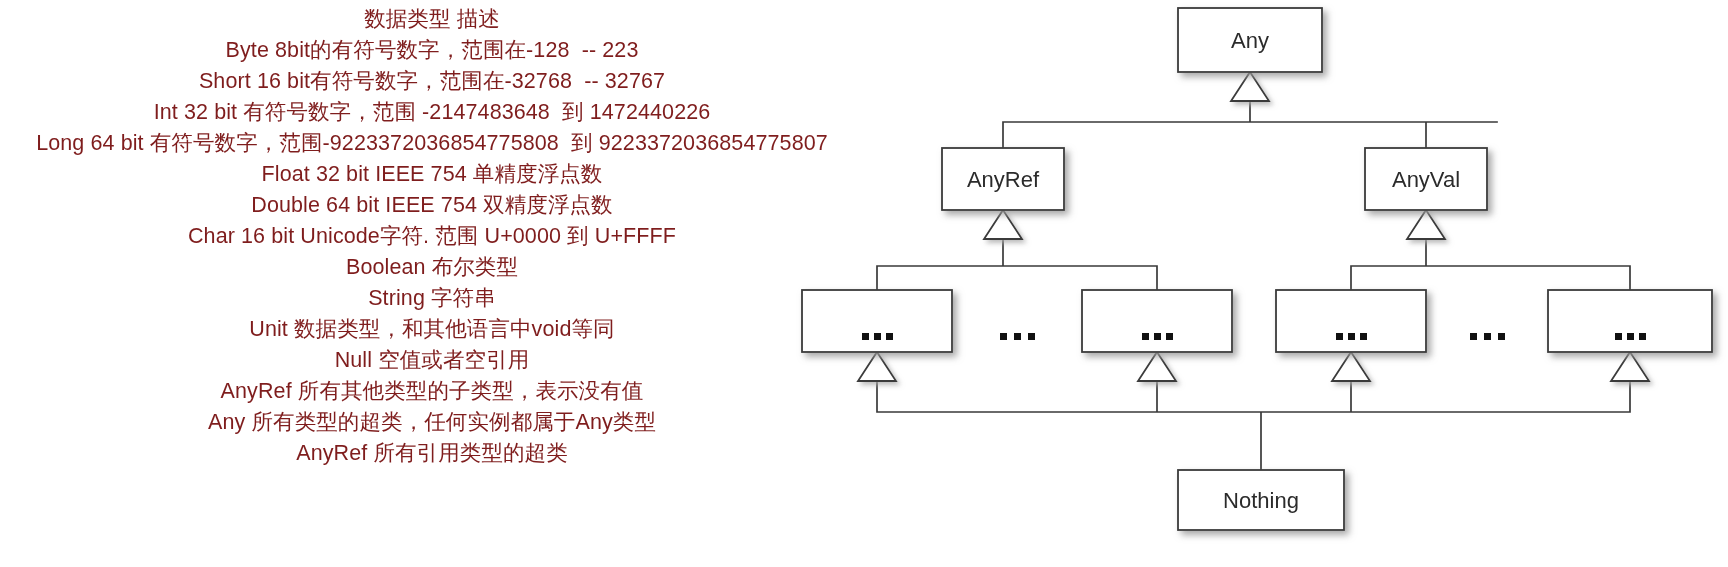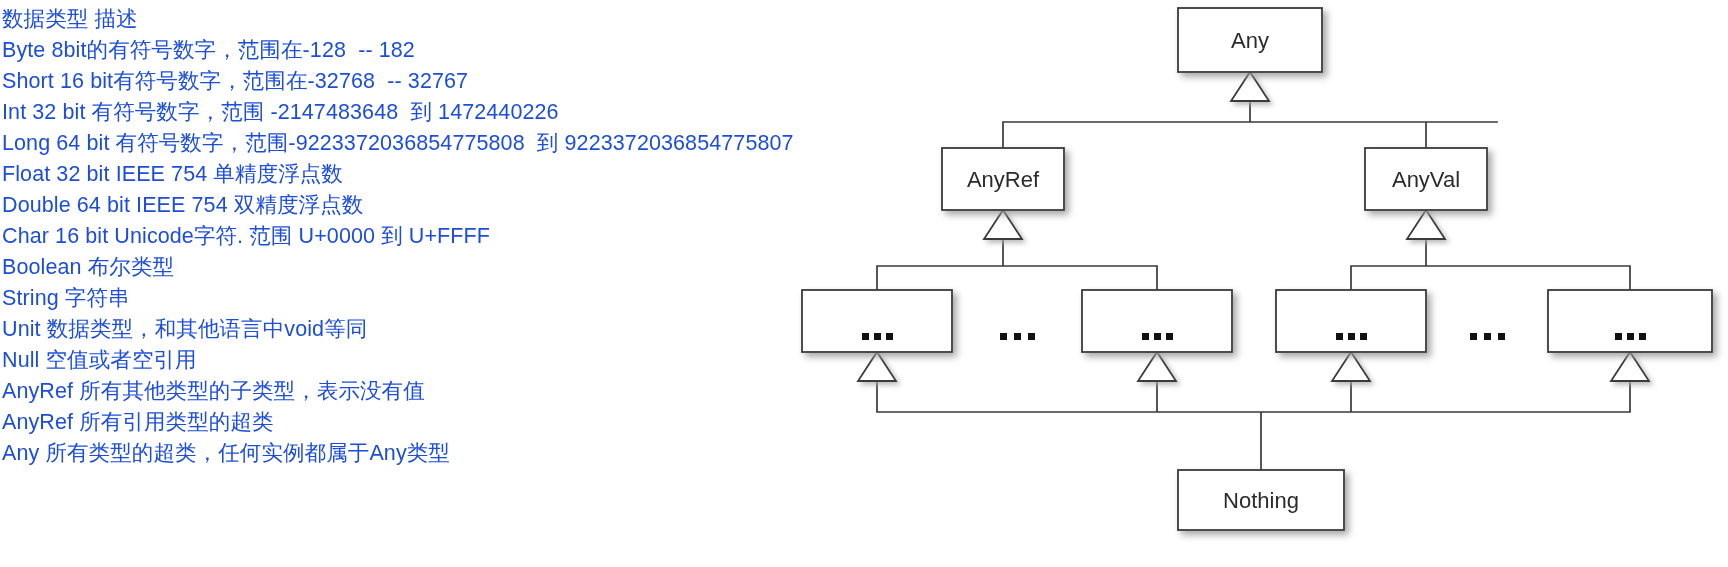--- a/index.html
+++ b/index.html
@@ -12,23 +12,24 @@
   }
   #root{position:relative;width:1728px;height:567px;}
 
   
   #text-block{
     position:absolute;left:2px;top:4px;width:860px;
   }
   .text-line{
     font-size:21.5px;
     line-height:31px;
-    color:#1d4ed8;
+    color:#7f1d1d;
     white-space:pre;
     letter-spacing:0.1px;
+    text-align:center;
   }
   .text-line.bold-serif{
     font-family:"DejaVu Sans","Liberation Sans",sans-serif;
     font-weight:bold;
     font-size:21px;
     letter-spacing:0.2px;
   }
 
   
   #diagram{position:absolute;left:0;top:0;width:1728px;height:567px;}
@@ -40,34 +41,34 @@
     fill:#2b2b2b;
   }
 </style>
 </head>
 <body>
 
 <div id="root">
 
   <div id="text-block">
     <div class="text-line">数据类型 描述</div>
-    <div class="text-line">Byte 8bit的有符号数字，范围在-128  -- 182</div>
+    <div class="text-line">Byte 8bit的有符号数字，范围在-128  -- 223</div>
     <div class="text-line">Short 16 bit有符号数字，范围在-32768  -- 32767</div>
     <div class="text-line">Int 32 bit 有符号数字，范围 -2147483648  到 1472440226</div>
     <div class="text-line">Long 64 bit 有符号数字，范围-9223372036854775808  到 9223372036854775807</div>
     <div class="text-line">Float 32 bit IEEE 754 单精度浮点数</div>
     <div class="text-line">Double 64 bit IEEE 754 双精度浮点数</div>
     <div class="text-line">Char 16 bit Unicode字符. 范围 U+0000 到 U+FFFF</div>
     <div class="text-line">Boolean 布尔类型</div>
     <div class="text-line">String 字符串</div>
     <div class="text-line">Unit 数据类型，和其他语言中void等同</div>
     <div class="text-line">Null 空值或者空引用</div>
     <div class="text-line">AnyRef 所有其他类型的子类型，表示没有值</div>
+    <div class="text-line">Any 所有类型的超类，任何实例都属于Any类型</div>
     <div class="text-line">AnyRef 所有引用类型的超类</div>
-    <div class="text-line">Any 所有类型的超类，任何实例都属于Any类型</div>
   </div>
 
   <div id="diagram">
     <svg width="1728" height="567" viewBox="0 0 1728 567" xmlns="http://www.w3.org/2000/svg">
       <defs>
         <filter id="boxshadow" x="-30%" y="-30%" width="180%" height="190%">
           <feDropShadow dx="4" dy="4" stdDeviation="3.5" flood-color="#999999" flood-opacity="0.85"></feDropShadow>
         </filter>
         <filter id="arrowshadow" x="-60%" y="-60%" width="240%" height="240%">
           <feDropShadow dx="3" dy="3" stdDeviation="2.5" flood-color="#aaaaaa" flood-opacity="0.8"></feDropShadow>

